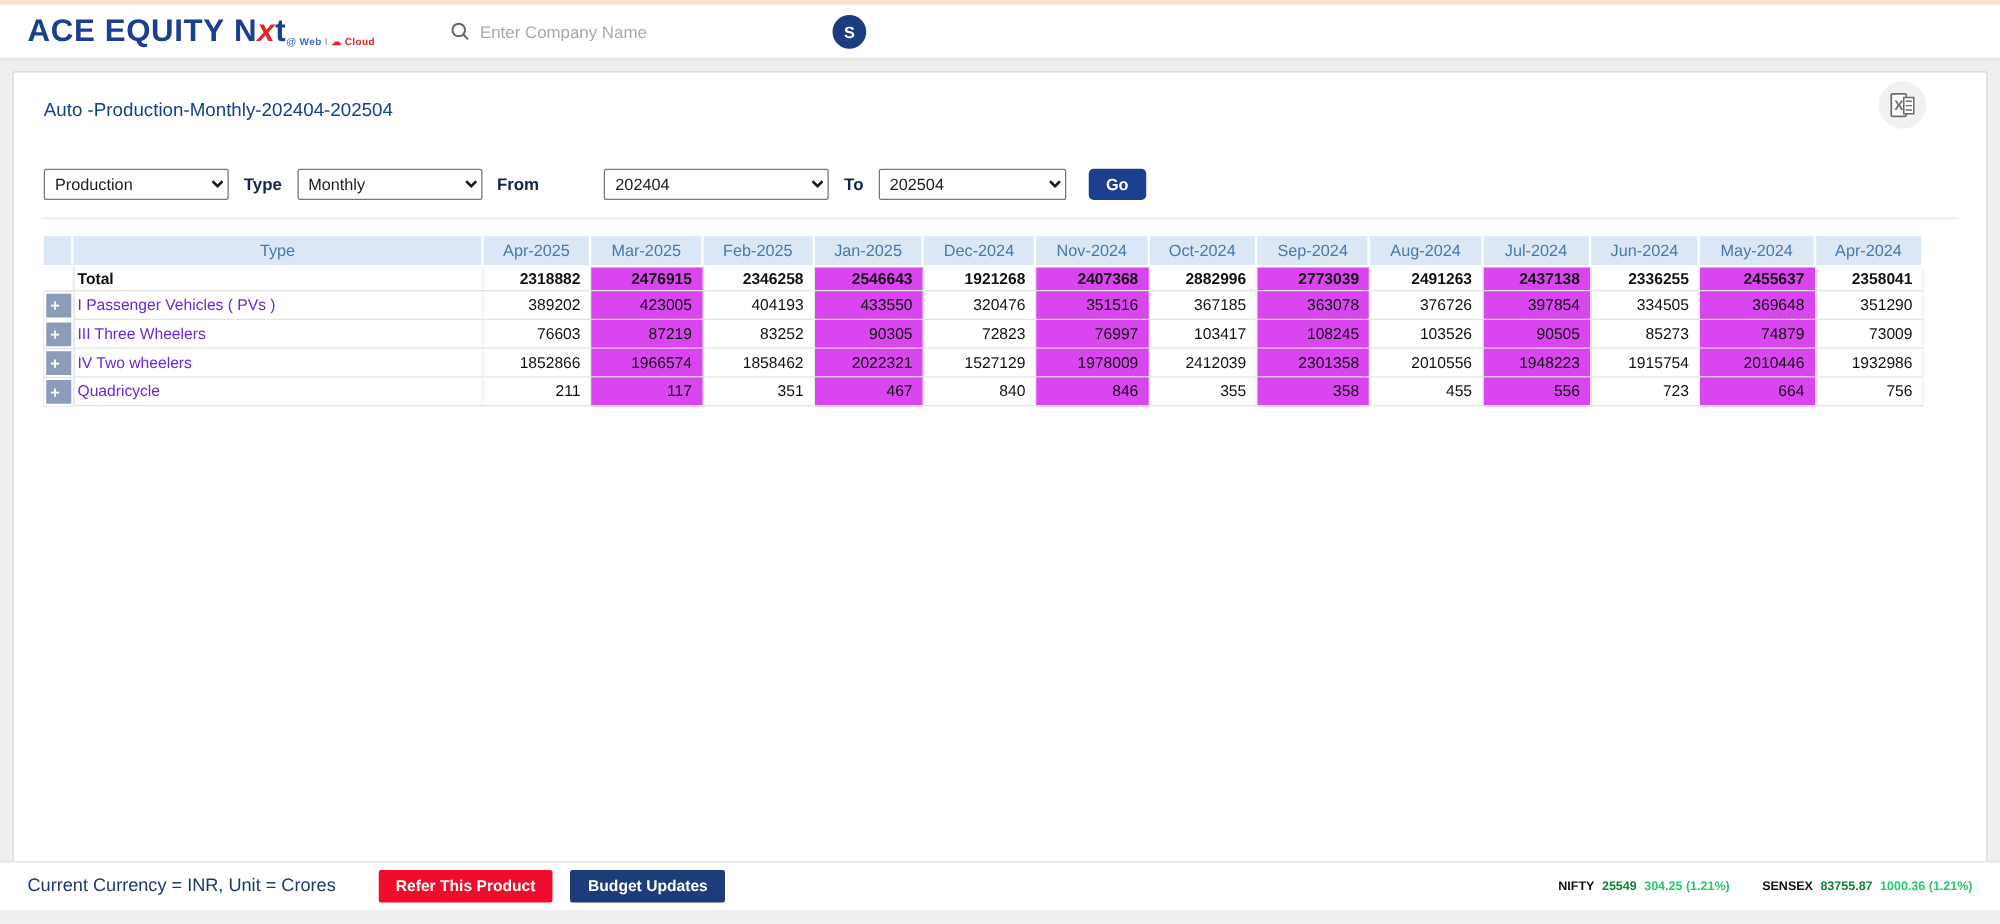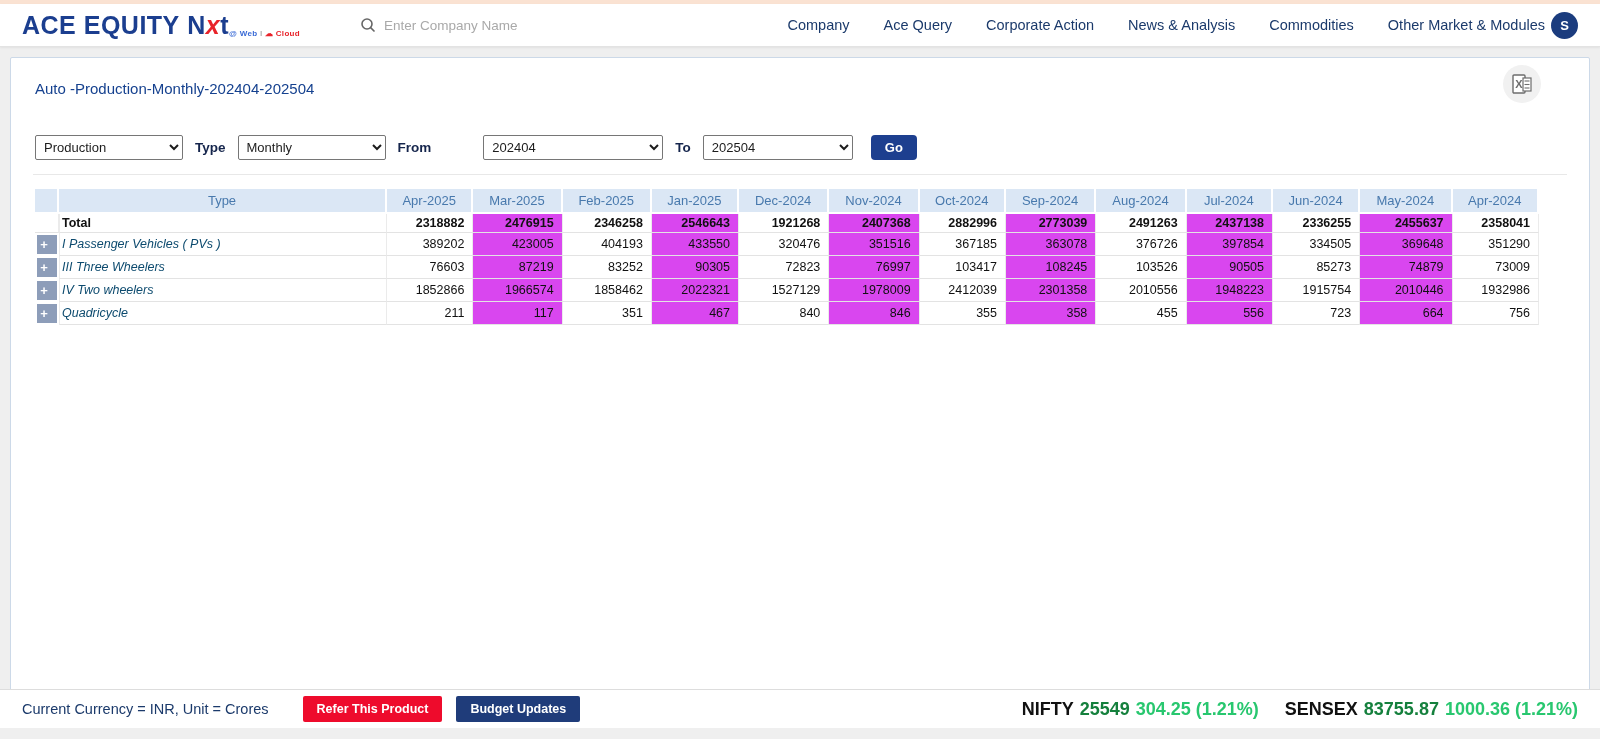--- a/index.html
+++ b/index.html
@@ -56,35 +56,35 @@
     text-align:center; padding:4px 2px; border-right:2px solid #fff; border-bottom:2px solid #fff; }
   th.expand-th { width:24px; }
   th.type-th { width:328px; }
   table.data td { border-right:1px solid #ebebeb; border-bottom:1px solid #e3e3e3;
     padding:2px 8px 2px 2px; height:17px; white-space:nowrap; }
   td.num-cell { text-align:right; color:#111; }
   td.num-cell.shade { background:#d946ef; }
   tr.total-row td.num-cell { font-weight:bold; }
   td.label-cell { text-align:left; padding-left:6px; color:#111; border-left:1px solid #ebebeb; }
   tr.total-row td.label-cell { font-weight:bold; }
-  td.label-cell.red { color:#0c4a6e; cursor:pointer;font-style:italic; }
+  td.label-cell.red { color:#6d28d9; cursor:pointer; }
   td.expand-cell { width:24px; padding:0; border:none; border-bottom:1px solid #fff; }
   td.expand-cell.has-btn { background:#8d9db9; border:2px solid #fff; color:#fff;
     text-align:center; font-weight:bold; font-size:13px; cursor:pointer; }
 
   
   .footer { position:absolute; left:0; right:0; bottom:11px; height:39px; background:#fff;
     border-top:1px solid #ddd; display:flex; align-items:center; padding:0 22px; }
   .currency-note { font-size:14.5px; color:#1b3a6b; }
   .footer-btn { font-size:12.5px; font-weight:bold; color:#fff; border:none; border-radius:2px;
     padding:6px 14px; cursor:pointer; font-family:"Liberation Sans", sans-serif; }
   .refer-btn { background:#ee0b2c; margin-left:34px; }
   .budget-btn { background:#1f3c7a; margin-left:14px; }
   .indices { margin-left:auto; display:flex; align-items:center; gap:26px; }
-  .index-group { display:flex; align-items:center; gap:6px; font-size:18px; }
+  .index-group { display:flex; align-items:center; gap:6px; font-size:10px; }
   .index-label { font-weight:bold; color:#111; }
   .index-value { font-weight:600; color:#15803d; }
   .index-change { color:#28c76f; font-weight:600; }
 </style>
 </head>
 <body>
 
 <div class="top-accent"></div>
 
 <div class="navbar">
@@ -92,28 +92,20 @@
     <div class="logo-line"><span>ACE EQUITY</span>&nbsp;<span>N</span><span class="logo-x">x</span><span>t</span></div>
     <div class="logo-sub"><span class="web">@</span> <span class="web">Web</span> <span>I</span> <span class="cloud">☁</span> <span class="cloud">Cloud</span></div>
   </div>
   <div class="search-wrap">
     <svg width="16" height="16" viewBox="0 0 16 16">
       <circle cx="7" cy="7" r="5" fill="none" stroke="#666" stroke-width="1.6"></circle>
       <line x1="10.6" y1="10.6" x2="14.5" y2="14.5" stroke="#666" stroke-width="1.6"></line>
     </svg>
     <input class="search-input" type="text" placeholder="Enter Company Name" style="">
   </div>
-  <div class="nav-menu">
-      <div class="nav-item">Company</div>
-      <div class="nav-item">Ace Query</div>
-      <div class="nav-item">Corporate Action</div>
-      <div class="nav-item">News &amp; Analysis</div>
-      <div class="nav-item">Commodities</div>
-      <div class="nav-item">Other Market &amp; Modules</div>
-    </div>
   <div class="avatar">S</div>
 </div>
 
 <div class="panel">
   <div class="page-title">Auto -Production-Monthly-202404-202504</div>
 
   <div class="excel-btn">
     <svg width="22" height="22" viewBox="0 0 22 22">
       <rect x="2" y="2" width="12" height="18" rx="1" fill="#fff" stroke="#6d6d6d" stroke-width="1.4"></rect>
       <text x="8" y="15" font-size="11" font-weight="bold" fill="#6d6d6d" text-anchor="middle" font-family="Liberation Sans, sans-serif">X</text>

